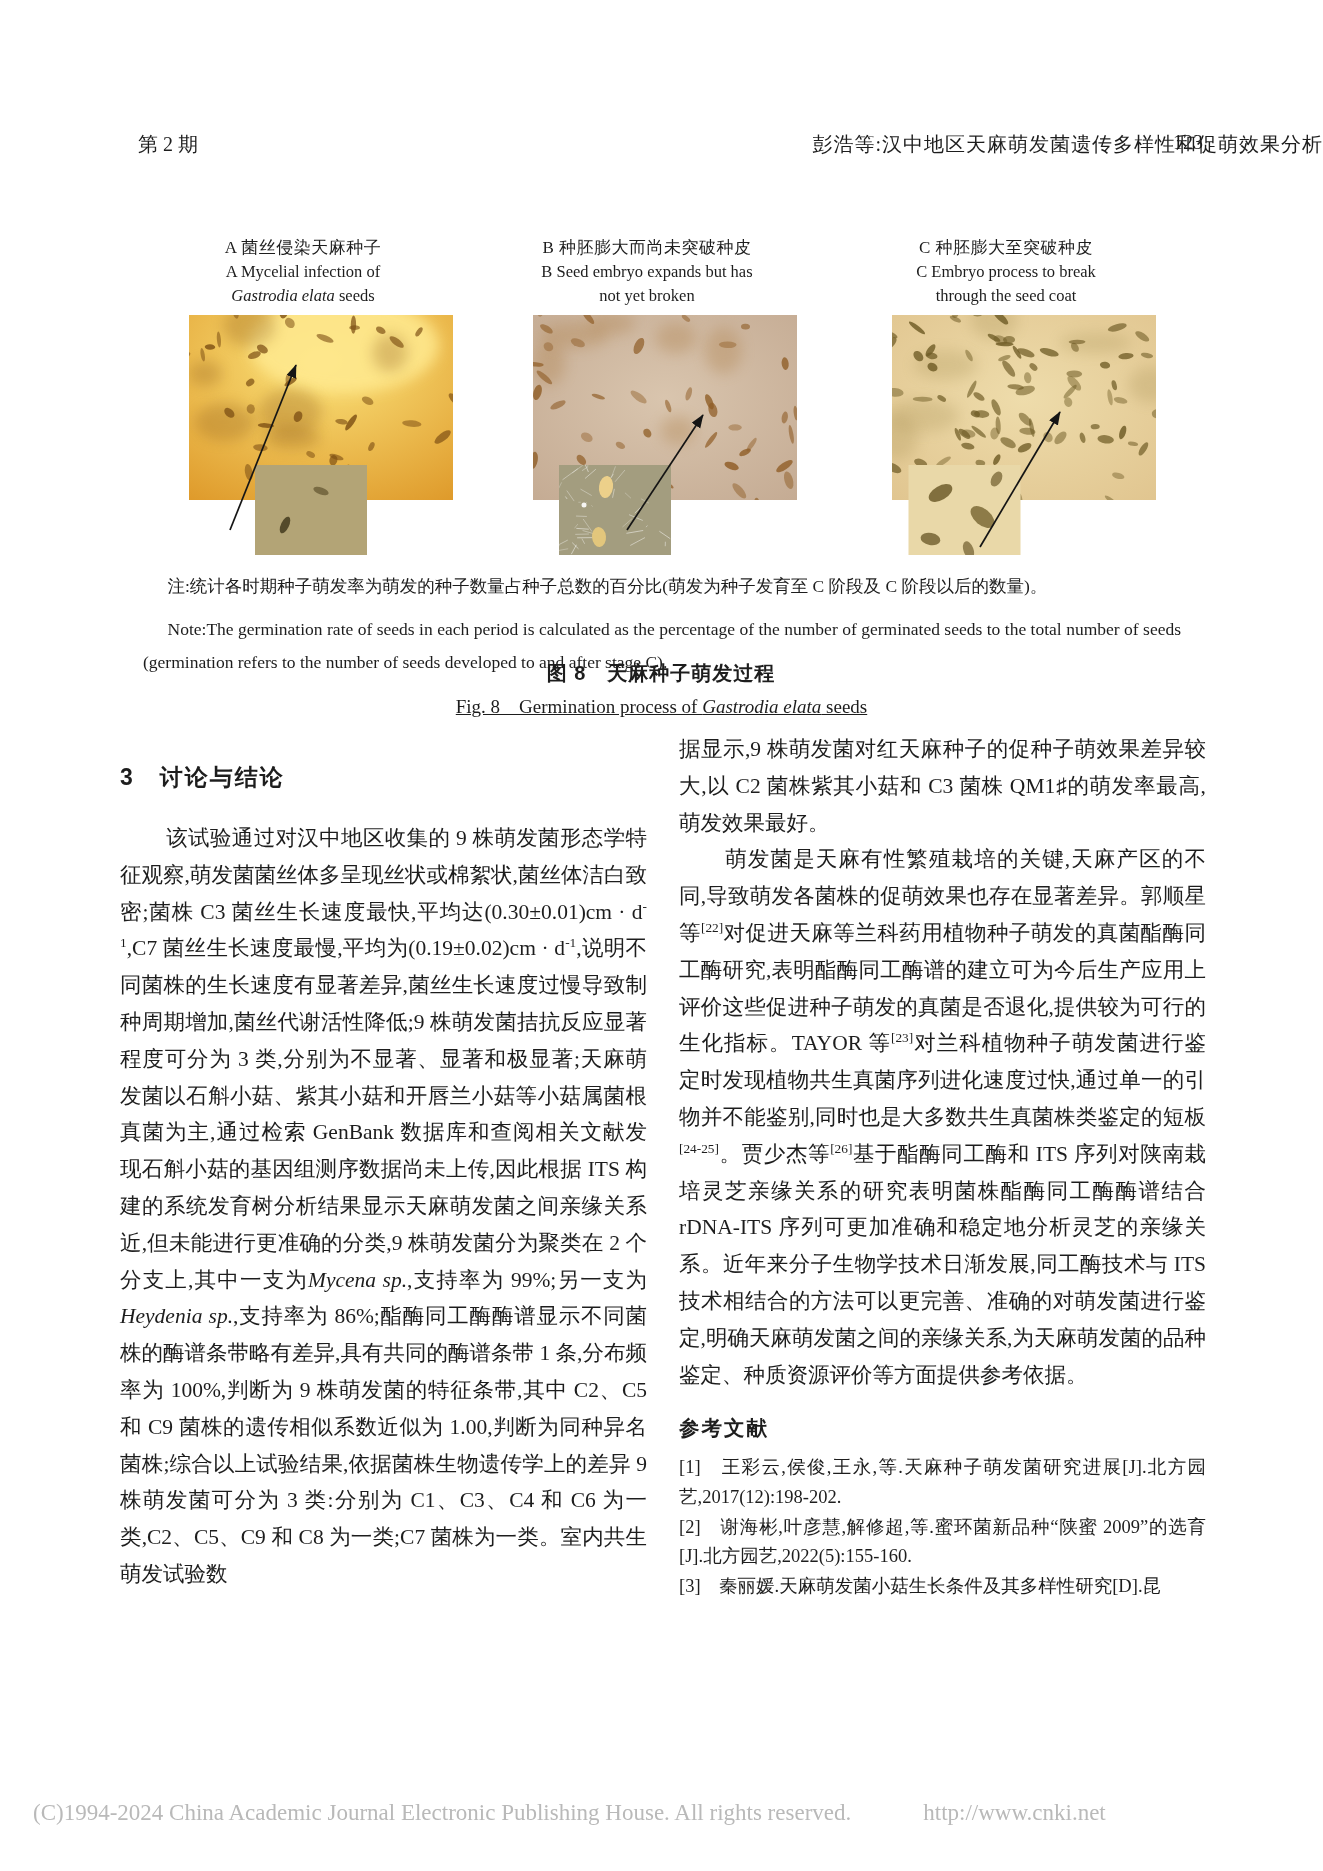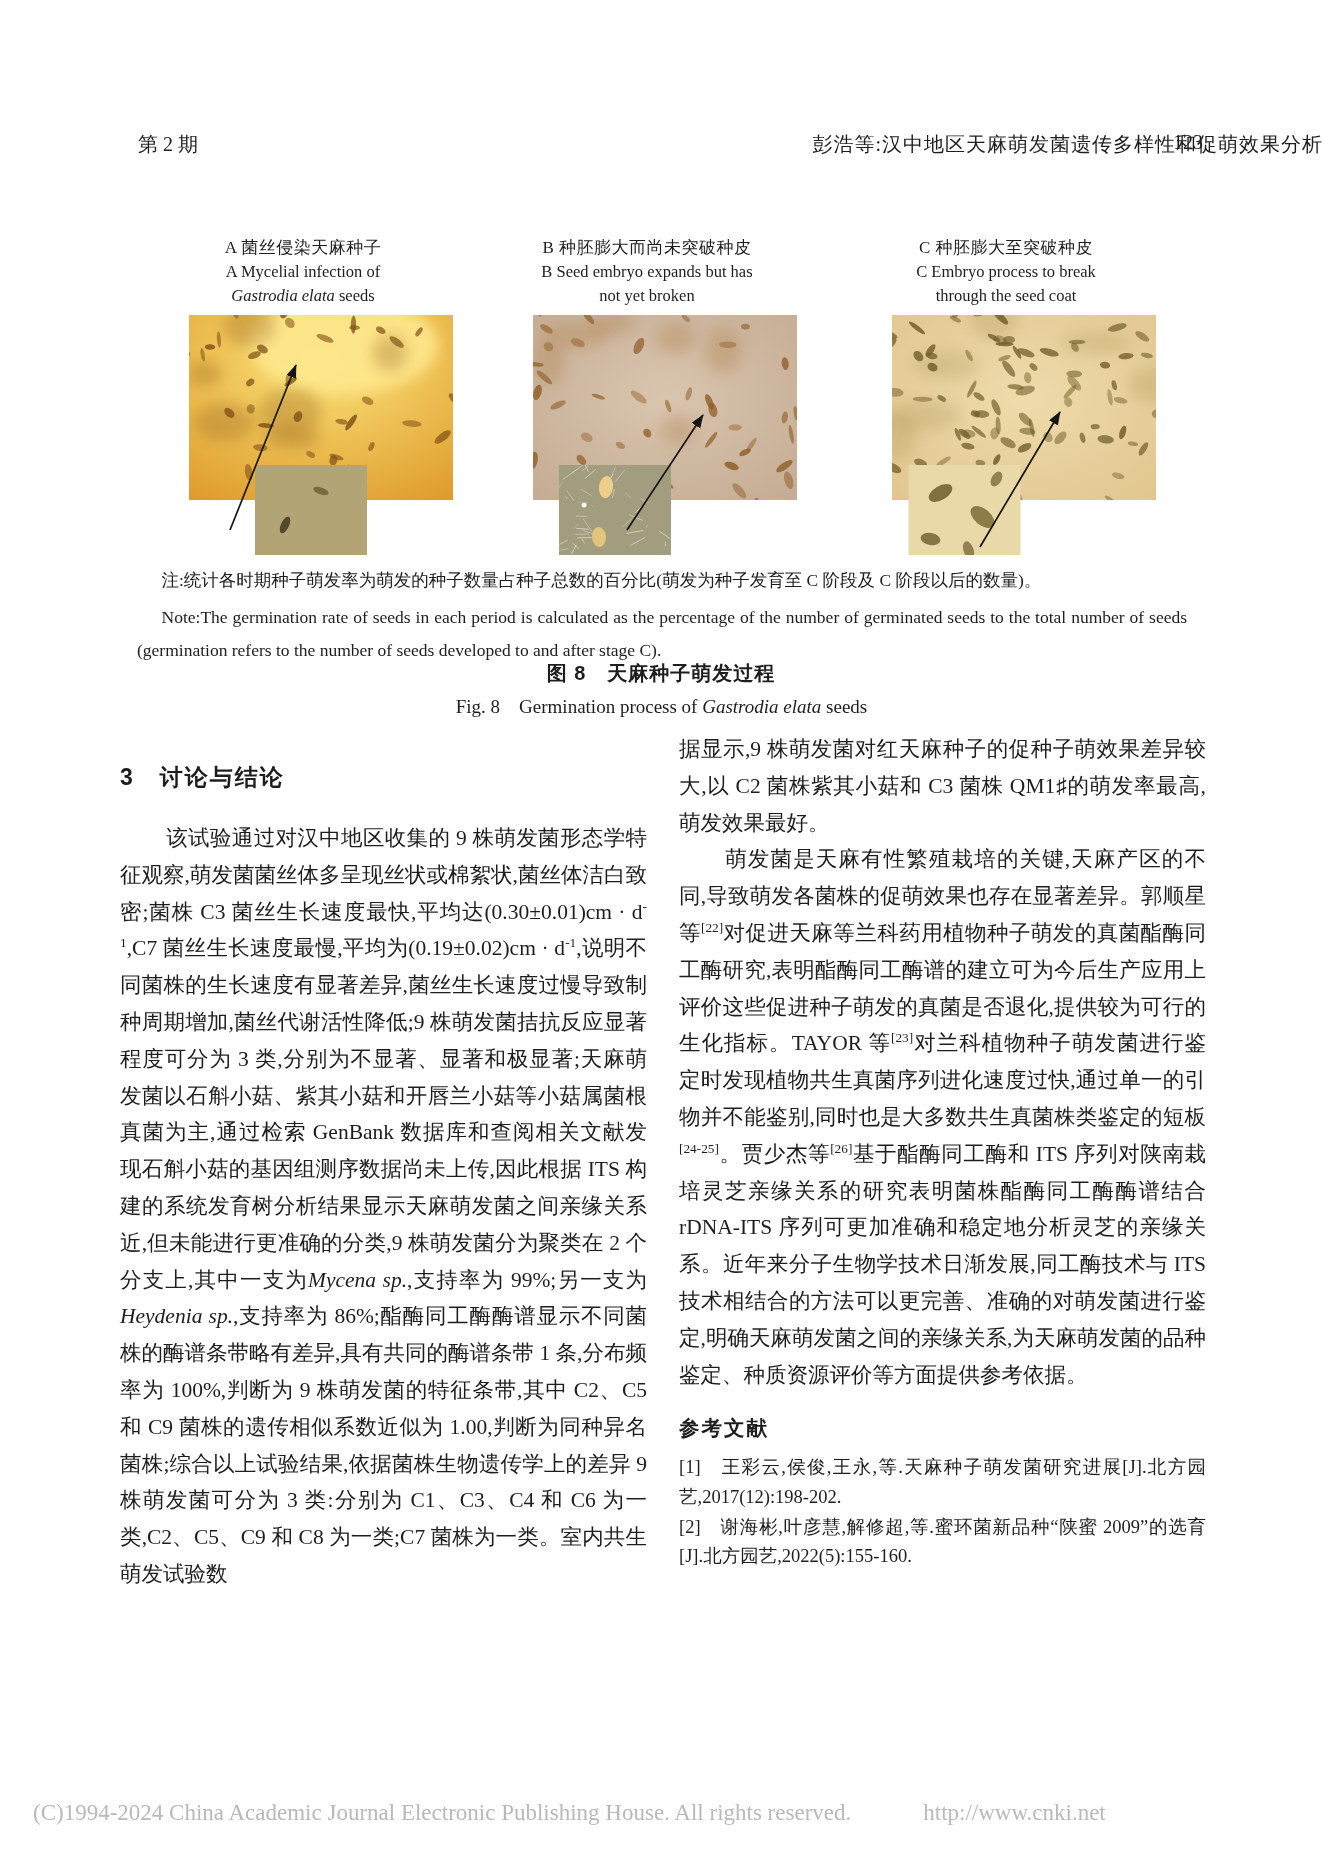--- a/index.html
+++ b/index.html
@@ -14,25 +14,25 @@
   .panel-a{left:189px}.panel-b{left:533px}.panel-c{left:892px}
   .pcap{position:absolute;top:0;left:50%;transform:translateX(-50%);width:360px;text-align:center;}
   .pcap-cn{font-size:17px;letter-spacing:.5px;line-height:24px;}
   .pcap-en{font-size:16.5px;line-height:24px;}
   svg.photo{position:absolute;top:79px;left:0;width:264px;height:185px;display:block;}
   svg.inset{position:absolute;top:229px;width:112px;height:90px;display:block;}
   .inset-a{left:66px}.inset-b{left:26px}.inset-c{left:15px;width:115px !important;}
   svg.arrow{position:absolute;top:79px;left:0;width:264px;height:250px;pointer-events:none;}
   
   .note{position:absolute;left:133px;top:560px;width:1058px;font-size:17.5px;line-height:33px;text-align:justify;}
-  .note p{margin:4px;text-indent:1.4em;}
+  .note p{margin:10px;text-indent:1.4em;}
   
   .figcap-cn{position:absolute;left:0;right:1px;top:660px;text-align:center;
              font-family:"Liberation Sans",sans-serif;font-weight:bold;font-size:20px;letter-spacing:1px;}
-  .figcap-en{position:absolute;left:0;right:0;top:694px;text-align:center;font-size:19px;}
+  .figcap-en{position:absolute;left:0;right:0;top:694px;text-align:center;font-size:19px;text-decoration:underline;}
   
   .col{position:absolute;width:527px;font-size:21.5px;line-height:36.8px;text-align:justify;}
   .col-left{left:120px;top:756px;}
   .col-right{left:679px;top:731px;}
   .sec-heading{font-family:"Liberation Sans",sans-serif;font-weight:bold;font-size:23px;
                line-height:34px;margin:4px 0 26px 0;letter-spacing:2px;}
   .col p{margin:0;text-indent:2.15em;}
   .col p.cont{text-indent:0;}
   sup{font-size:.62em;line-height:0;}
   .refs-heading{font-family:"Liberation Sans",sans-serif;font-weight:bold;font-size:20.5px;
@@ -556,20 +556,21 @@
     <p><span>该试验通过对汉中地区收集的 9 株萌发菌形态学特征观察,萌发菌菌丝体多呈现丝状或棉絮状,菌丝体洁白致密;菌株 C3 菌丝生长速度最快,平均达(0.30±0.01)cm · d</span><sup>-1</sup><span>,C7 菌丝生长速度最慢,平均为(0.19±0.02)cm · d</span><sup>-1</sup><span>,说明不同菌株的生长速度有显著差异,菌丝生长速度过慢导致制种周期增加,菌丝代谢活性降低;9 株萌发菌拮抗反应显著程度可分为 3 类,分别为不显著、显著和极显著;天麻萌发菌以石斛小菇、紫其小菇和开唇兰小菇等小菇属菌根真菌为主,通过检索 GenBank 数据库和查阅相关文献发现石斛小菇的基因组测序数据尚未上传,因此根据 ITS 构建的系统发育树分析结果显示天麻萌发菌之间亲缘关系近,但未能进行更准确的分类,9 株萌发菌分为聚类在 2 个分支上,其中一支为</span><i>Mycena sp.</i><span>,支持率为 99%;另一支为 </span><i>Heydenia sp.</i><span>,支持率为 86%;酯酶同工酶酶谱显示不同菌株的酶谱条带略有差异,具有共同的酶谱条带 1 条,分布频率为 100%,判断为 9 株萌发菌的特征条带,其中 C2、C5 和 C9 菌株的遗传相似系数近似为 1.00,判断为同种异名菌株;综合以上试验结果,依据菌株生物遗传学上的差异 9 株萌发菌可分为 3 类:分别为 C1、C3、C4 和 C6 为一类,C2、C5、C9 和 C8 为一类;C7 菌株为一类。室内共生萌发试验数</span></p>
   </div>
 
   <div class="col col-right">
     <p class="cont"><span>据显示,9 株萌发菌对红天麻种子的促种子萌效果差异较大,以 C2 菌株紫其小菇和 C3 菌株 QM1♯的萌发率最高,萌发效果最好。</span></p>
     <p><span>萌发菌是天麻有性繁殖栽培的关键,天麻产区的不同,导致萌发各菌株的促萌效果也存在显著差异。郭顺星等</span><sup>[22]</sup><span>对促进天麻等兰科药用植物种子萌发的真菌酯酶同工酶研究,表明酯酶同工酶谱的建立可为今后生产应用上评价这些促进种子萌发的真菌是否退化,提供较为可行的生化指标。TAYOR 等</span><sup>[23]</sup><span>对兰科植物种子萌发菌进行鉴定时发现植物共生真菌序列进化速度过快,通过单一的引物并不能鉴别,同时也是大多数共生真菌株类鉴定的短板</span><sup>[24-25]</sup><span>。贾少杰等</span><sup>[26]</sup><span>基于酯酶同工酶和 ITS 序列对陕南栽培灵芝亲缘关系的研究表明菌株酯酶同工酶酶谱结合 rDNA-ITS 序列可更加准确和稳定地分析灵芝的亲缘关系。近年来分子生物学技术日渐发展,同工酶技术与 ITS 技术相结合的方法可以更完善、准确的对萌发菌进行鉴定,明确天麻萌发菌之间的亲缘关系,为天麻萌发菌的品种鉴定、种质资源评价等方面提供参考依据。</span></p>
     <div class="refs-heading">参考文献</div>
     <div class="refs">
       <p>[1]　王彩云,侯俊,王永,等.天麻种子萌发菌研究进展[J].北方园艺,2017(12):198-202.</p>
       <p>[2]　谢海彬,叶彦慧,解修超,等.蜜环菌新品种“陕蜜 2009”的选育[J].北方园艺,2022(5):155-160.</p>
+      <p>[3]　秦丽媛.天麻萌发菌小菇生长条件及其多样性研究[D].昆</p>
     </div>
   </div>
 
   <div class="footer">
     <span>(C)1994-2024 China Academic Journal Electronic Publishing House. All rights reserved.</span><span class="url">http://www.cnki.net</span>
   </div>
 
 </div>
 
 </body></html>

